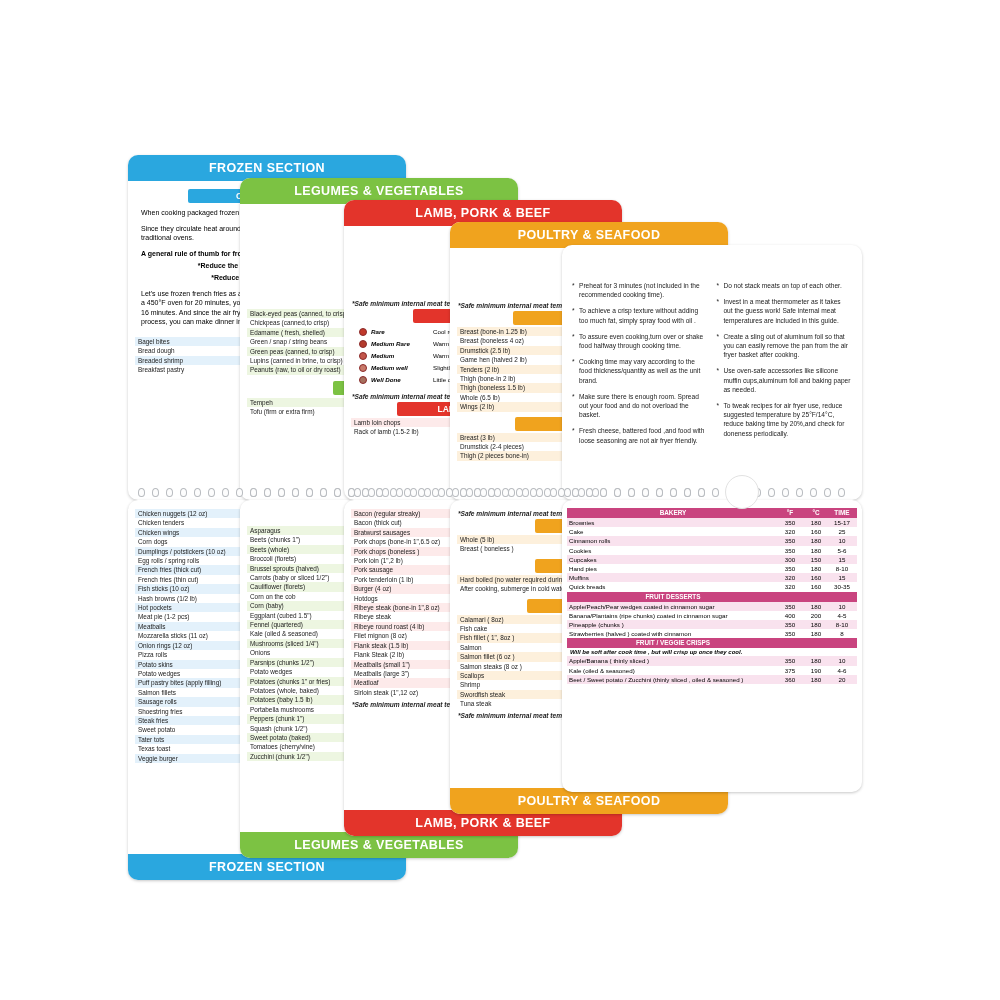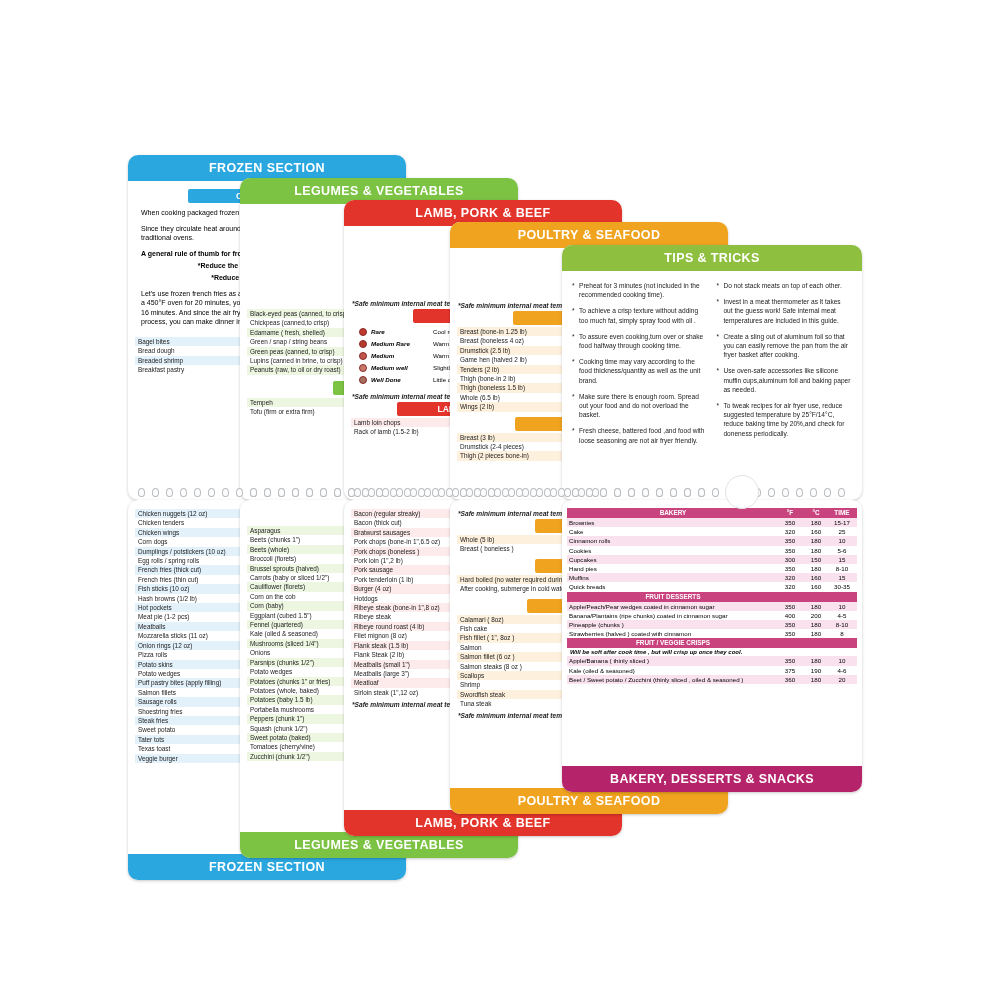--- a/index.html
+++ b/index.html
@@ -228,21 +228,20 @@
       <div class="sect-title" style="background:#f0a31e; width:52%; margin:5px 0 2px 58px;">TURKEY</div>
       <div class="rows" id="turkey-list">
           <div class="r" style="background: rgb(253, 240, 220);">Breast (3 lb)</div>
           <div class="r" style="background: rgb(255, 255, 255);">Drumstick (2-4 pieces)</div>
           <div class="r" style="background: rgb(253, 240, 220);">Thigh (2 pieces bone-in)</div>
         </div>
     </div>
   </div>
 
   <div class="card card-top" id="c-tips-top" style="left:562px; width:300px; top:245px; height:255px; z-index:5;">
-    <div class="hdr" style="background:#8fbf3f">TIPS &amp; TRICKS</div>
     <div class="body" style="display:flex; gap:10px; padding:10px 10px 4px 10px;">
       <div class="tipcol" id="tips-left">
           <div class="tip">Preheat for 3 minutes (not included in the recommended cooking time).</div>
           <div class="tip">To achieve a crisp texture without adding too much fat, simply spray food with oil .</div>
           <div class="tip">To assure even cooking,turn over or shake food halfway through cooking time.</div>
           <div class="tip">Cooking time may vary according to the food thickness/quantity as well as the unit brand.</div>
           <div class="tip">Make sure there is enough room. Spread out your food and do not overload the basket.</div>
           <div class="tip">Fresh cheese, battered food ,and food with loose seasoning are not air fryer friendly.</div>
         </div>
       <div class="tipcol" id="tips-right">
@@ -591,16 +590,15 @@
             <div style="width: 26px; text-align: center; flex: 0 0 auto;">4-6</div>
           </div>
           <div class="trow" style="background: rgb(249, 226, 238);">
             <div class="nm">Beet / Sweet potato / Zucchini  (thinly sliced ,  oiled &amp; seasoned )</div>
             <div style="width: 26px; text-align: center; flex: 0 0 auto;">360</div>
             <div style="width: 26px; text-align: center; flex: 0 0 auto;">180</div>
             <div style="width: 26px; text-align: center; flex: 0 0 auto;">20</div>
           </div>
         </div>
     </div>
-    <div class="ftr" style="background:#b5246a">BAKERY, DESSERTS &amp; SNACKS</div>
   </div>
 
 </div>
 
 </body></html>

